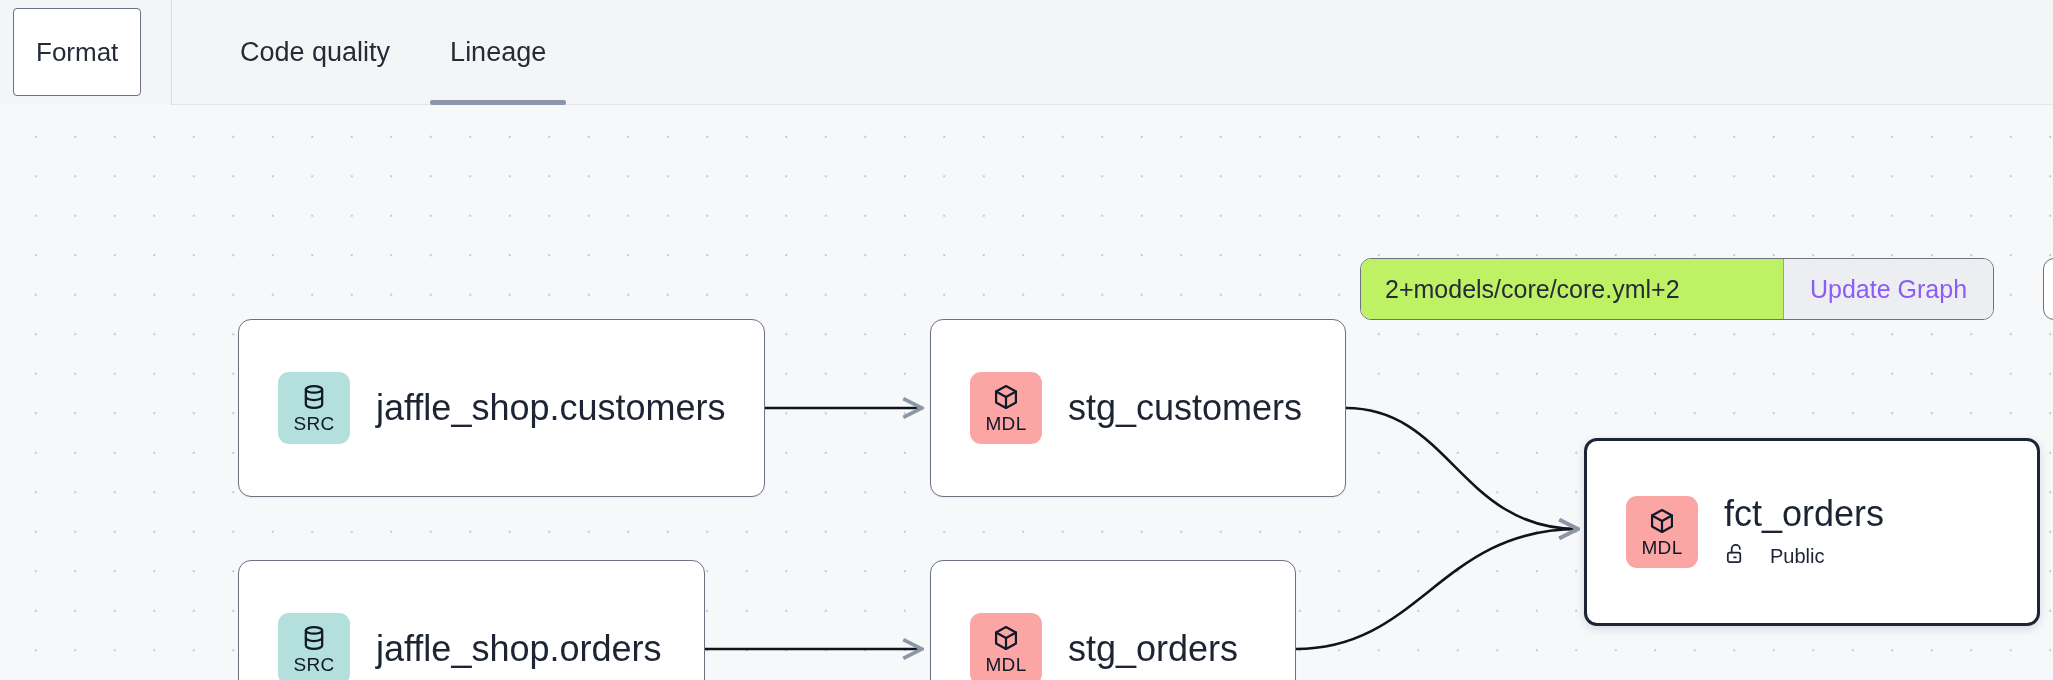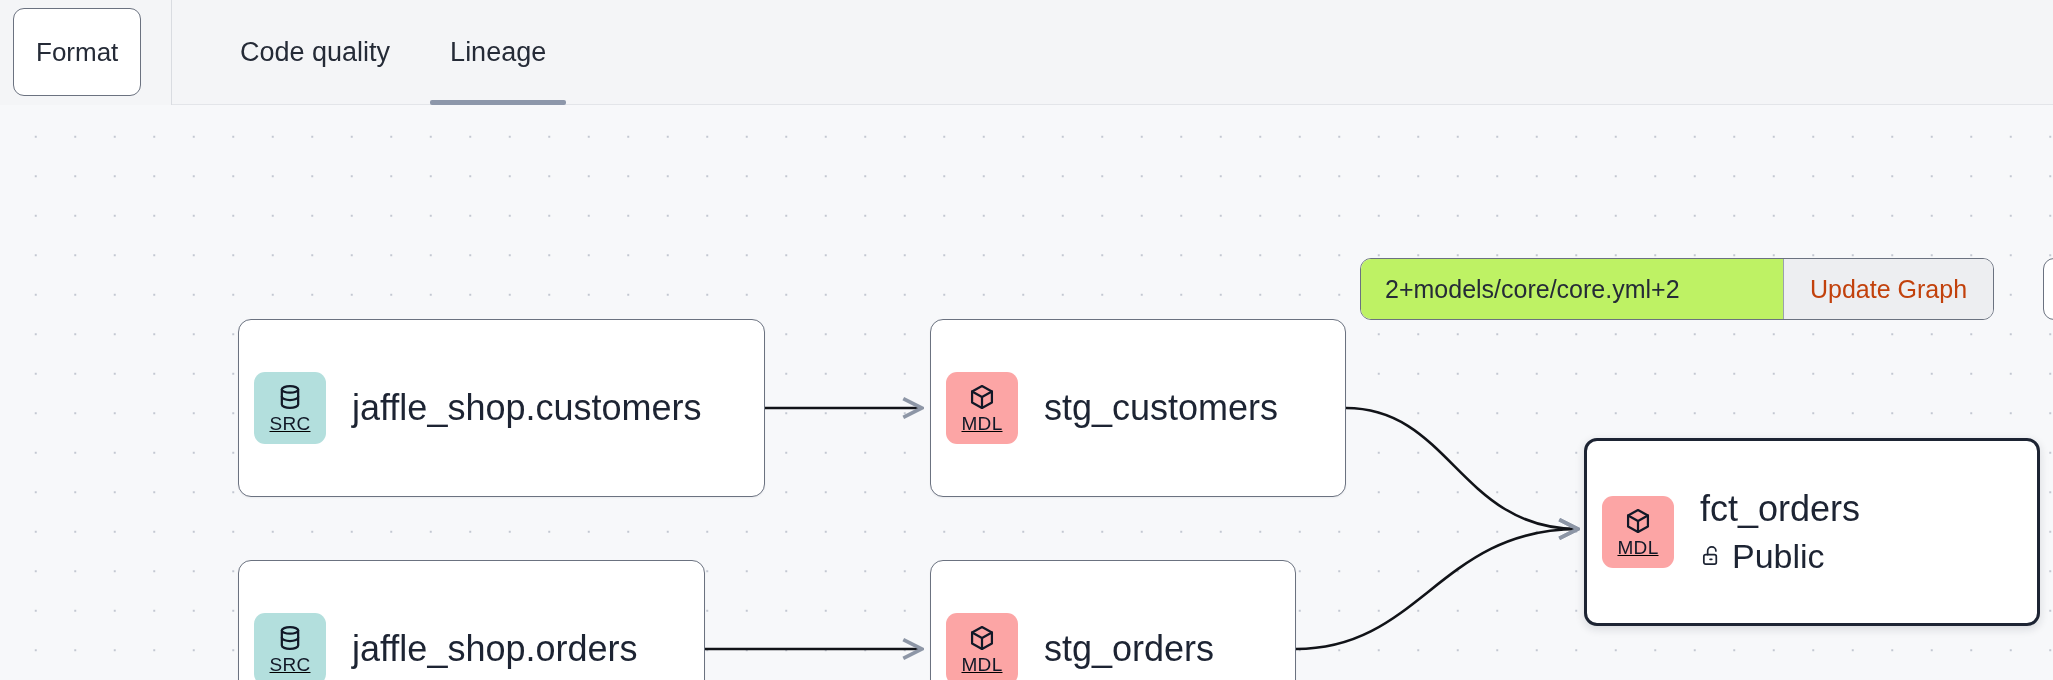--- a/index.html
+++ b/index.html
@@ -25,21 +25,21 @@
     display: flex;
     align-items: center;
     padding-left: 13px;
     background: #f4f5f7;
     border-right: 1px solid #d9dce1;
     flex: 0 0 auto;
   }
   .format-button {
     background: #ffffff;
     border: 1.5px solid #6b7280;
-    border-radius: 11px;
+    border-radius: 4px;
     color: #252b37;
     font-size: 26px;
     padding: 30px 22px;
     line-height: 1;
     cursor: pointer;
     font-family: "Liberation Sans", sans-serif;
   }
   .tabs {
     display: flex;
     align-items: stretch;
@@ -99,21 +99,21 @@
     font-size: 25px;
     color: #252b37;
     padding: 0 24px;
     width: 422px;
     font-family: "Liberation Sans", sans-serif;
   }
   .selector-btn {
     border: none;
     border-left: 1.5px solid #9aa1ad;
     background: #edeef1;
-    color: #c2410c;
+    color: #8b5cf6;
     font-size: 25px;
     padding: 0 26px;
     cursor: pointer;
     white-space: nowrap;
     font-family: "Liberation Sans", sans-serif;
   }
   .edge-control {
     position: absolute;
     left: 2043px;
     top: 153px;
@@ -141,38 +141,37 @@
     box-shadow: 0 3px 10px rgba(20,25,40,0.14);
   }
   .badge {
     width: 72px; height: 72px;
     border-radius: 11px;
     display: flex;
     flex-direction: column;
     align-items: center;
     justify-content: center;
     flex: 0 0 auto;
-    margin-left: 15px;
-    text-decoration: underline;
+    margin-left: 39px;
   }
   .badge.src { background: #b3dfdd; }
   .badge.mdl { background: #fca5a5; }
   .badge svg { display: block; }
   .badge-text {
     font-size: 19px;
     color: #111827;
     line-height: 1;
     margin-top: 3px;
     letter-spacing: 0.3px;
   }
   .node-body { margin-left: 26px; display: flex; flex-direction: column; justify-content: center; }
   .node-title { font-size: 36px; color: #1d2433; white-space: nowrap; line-height: 1.15; }
   .node-sub {
-    display: flex; align-items: center; gap: 9px;
-    font-size: 34px; color: #1d2433; margin-top: 7px;
+    display: flex; align-items: center; gap: 23px;
+    font-size: 20px; color: #1d2433; margin-top: 7px;
   }
 
   #node-src-customers { left: 238px; top: 214px;  width: 527px; height: 178px; }
   #node-src-orders    { left: 238px; top: 455px;  width: 467px; height: 178px; }
   #node-stg-customers { left: 930px; top: 214px;  width: 416px; height: 178px; }
   #node-stg-orders    { left: 930px; top: 455px;  width: 366px; height: 178px; }
   #node-fct-orders    { left: 1584px; top: 333px; width: 456px; height: 188px; }
 
   .edges { position: absolute; inset: 0; z-index: 2; pointer-events: none; }
 </style>

